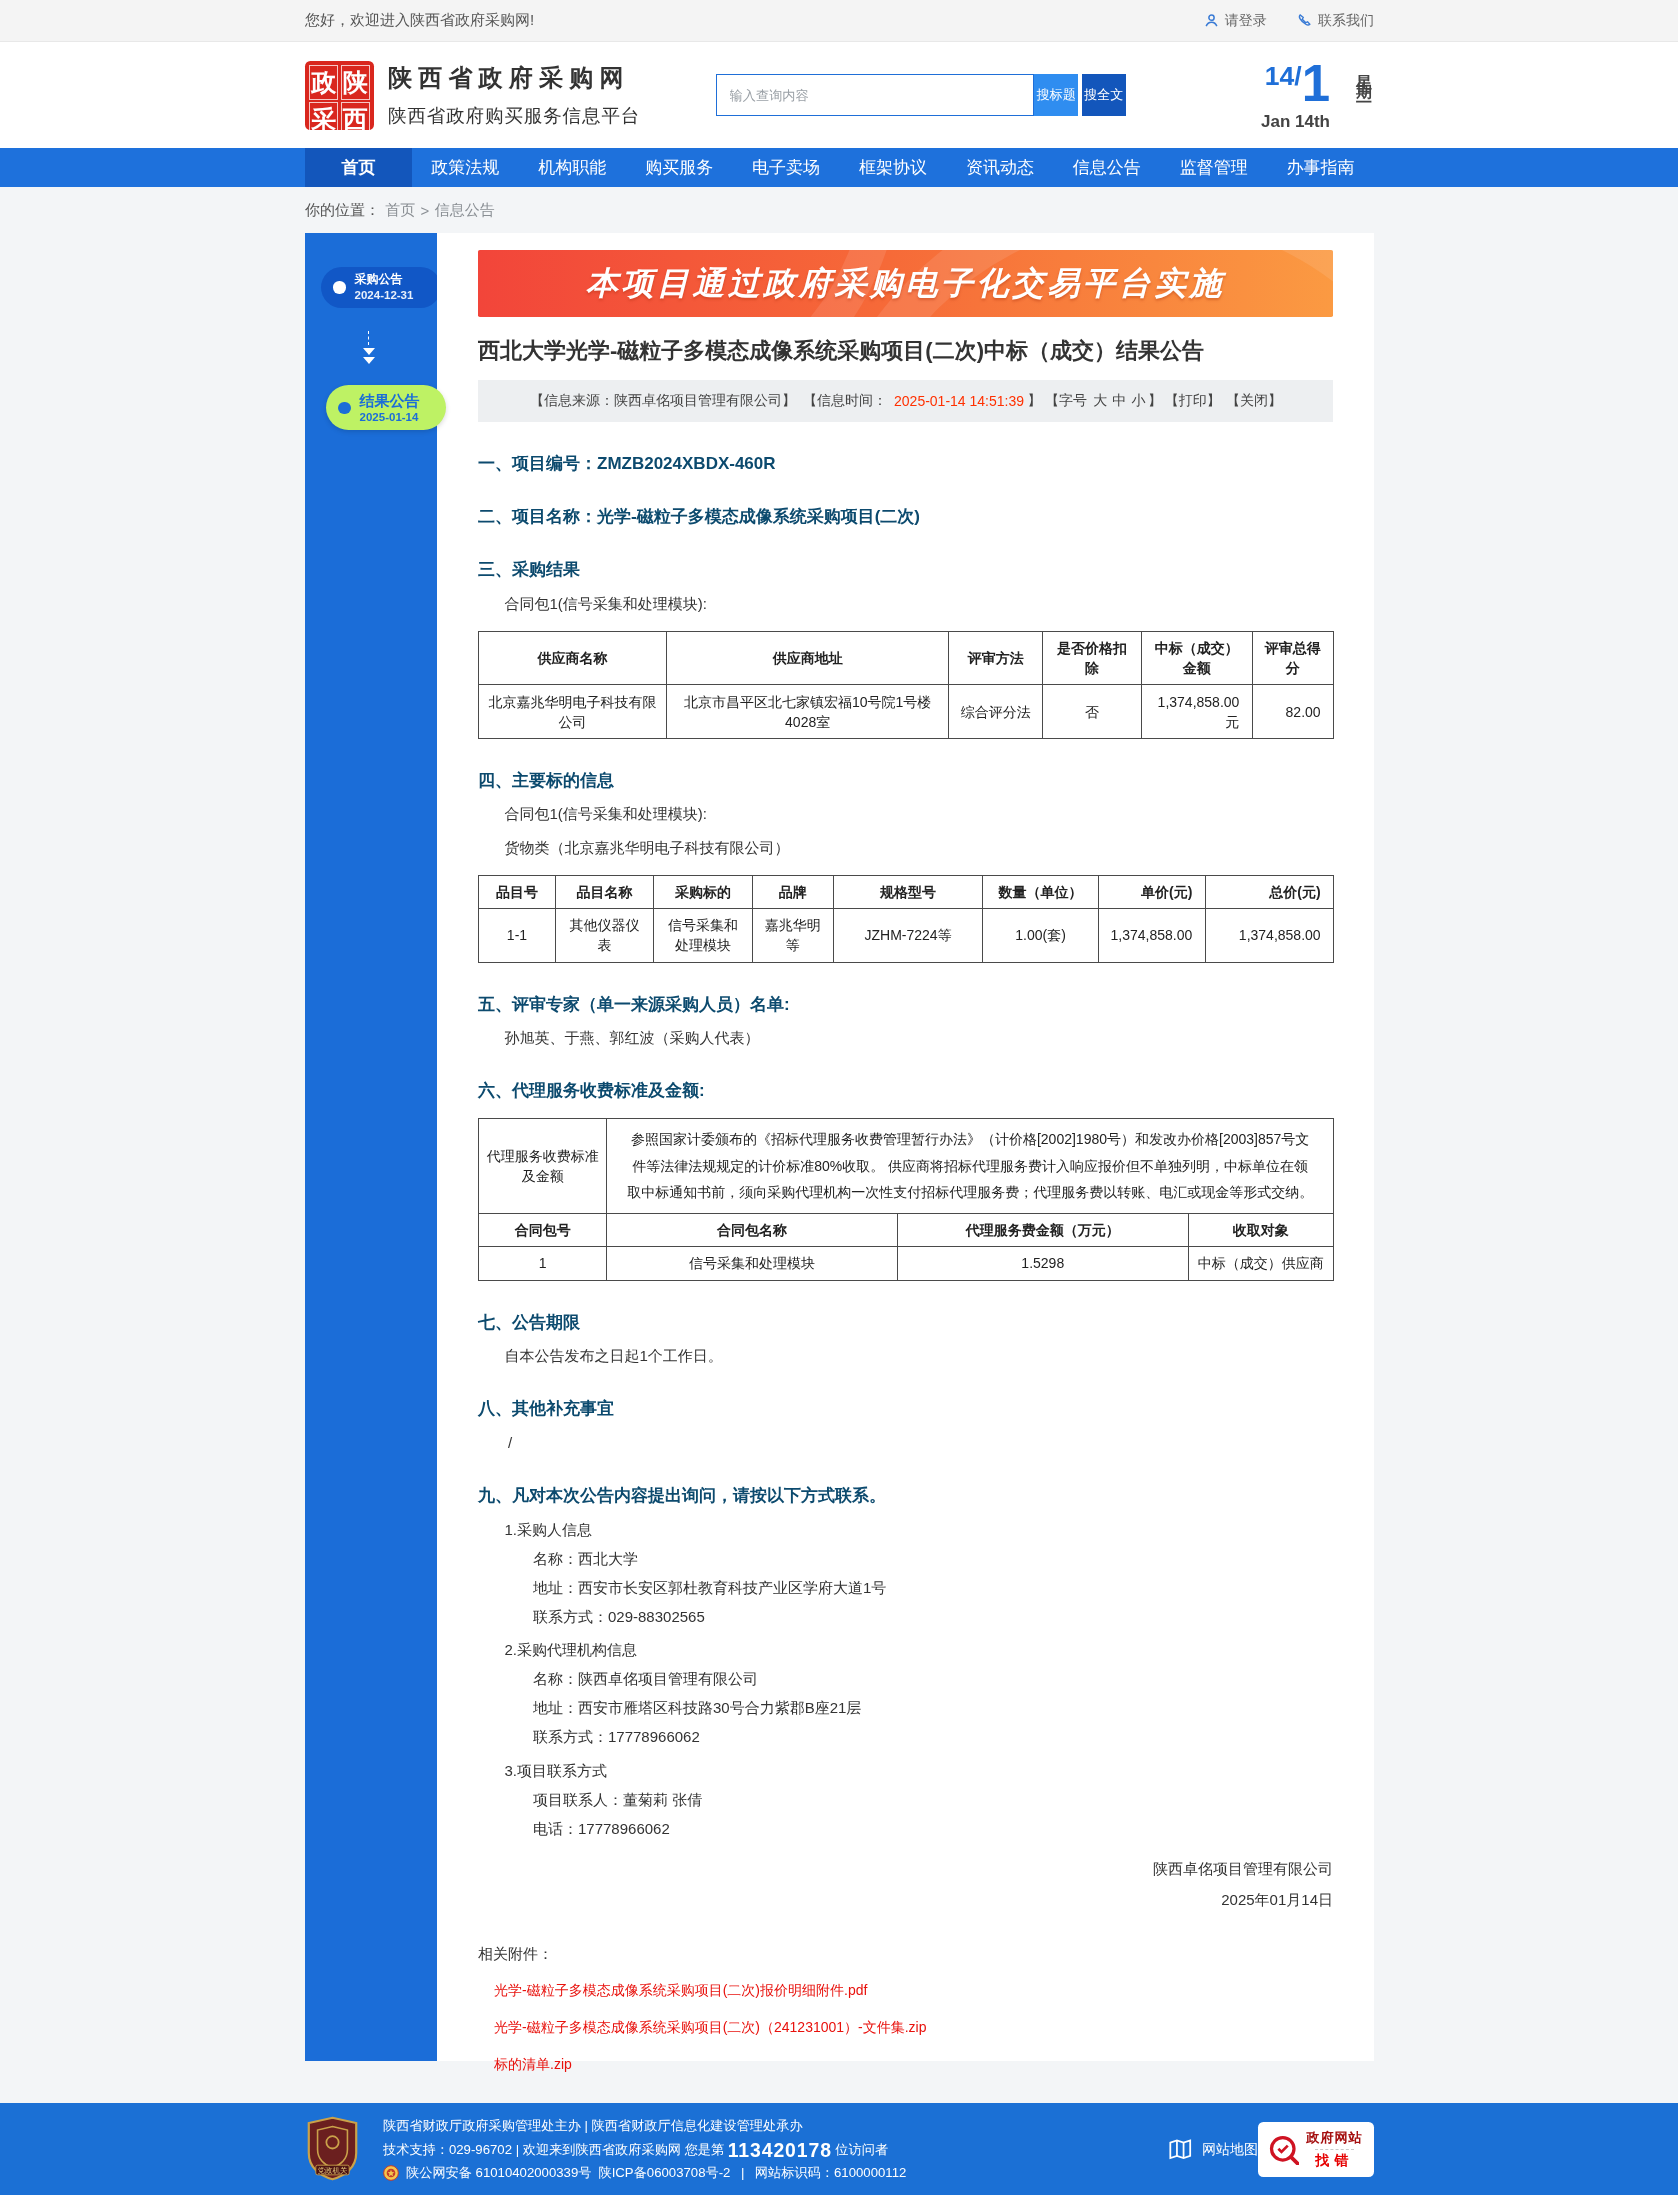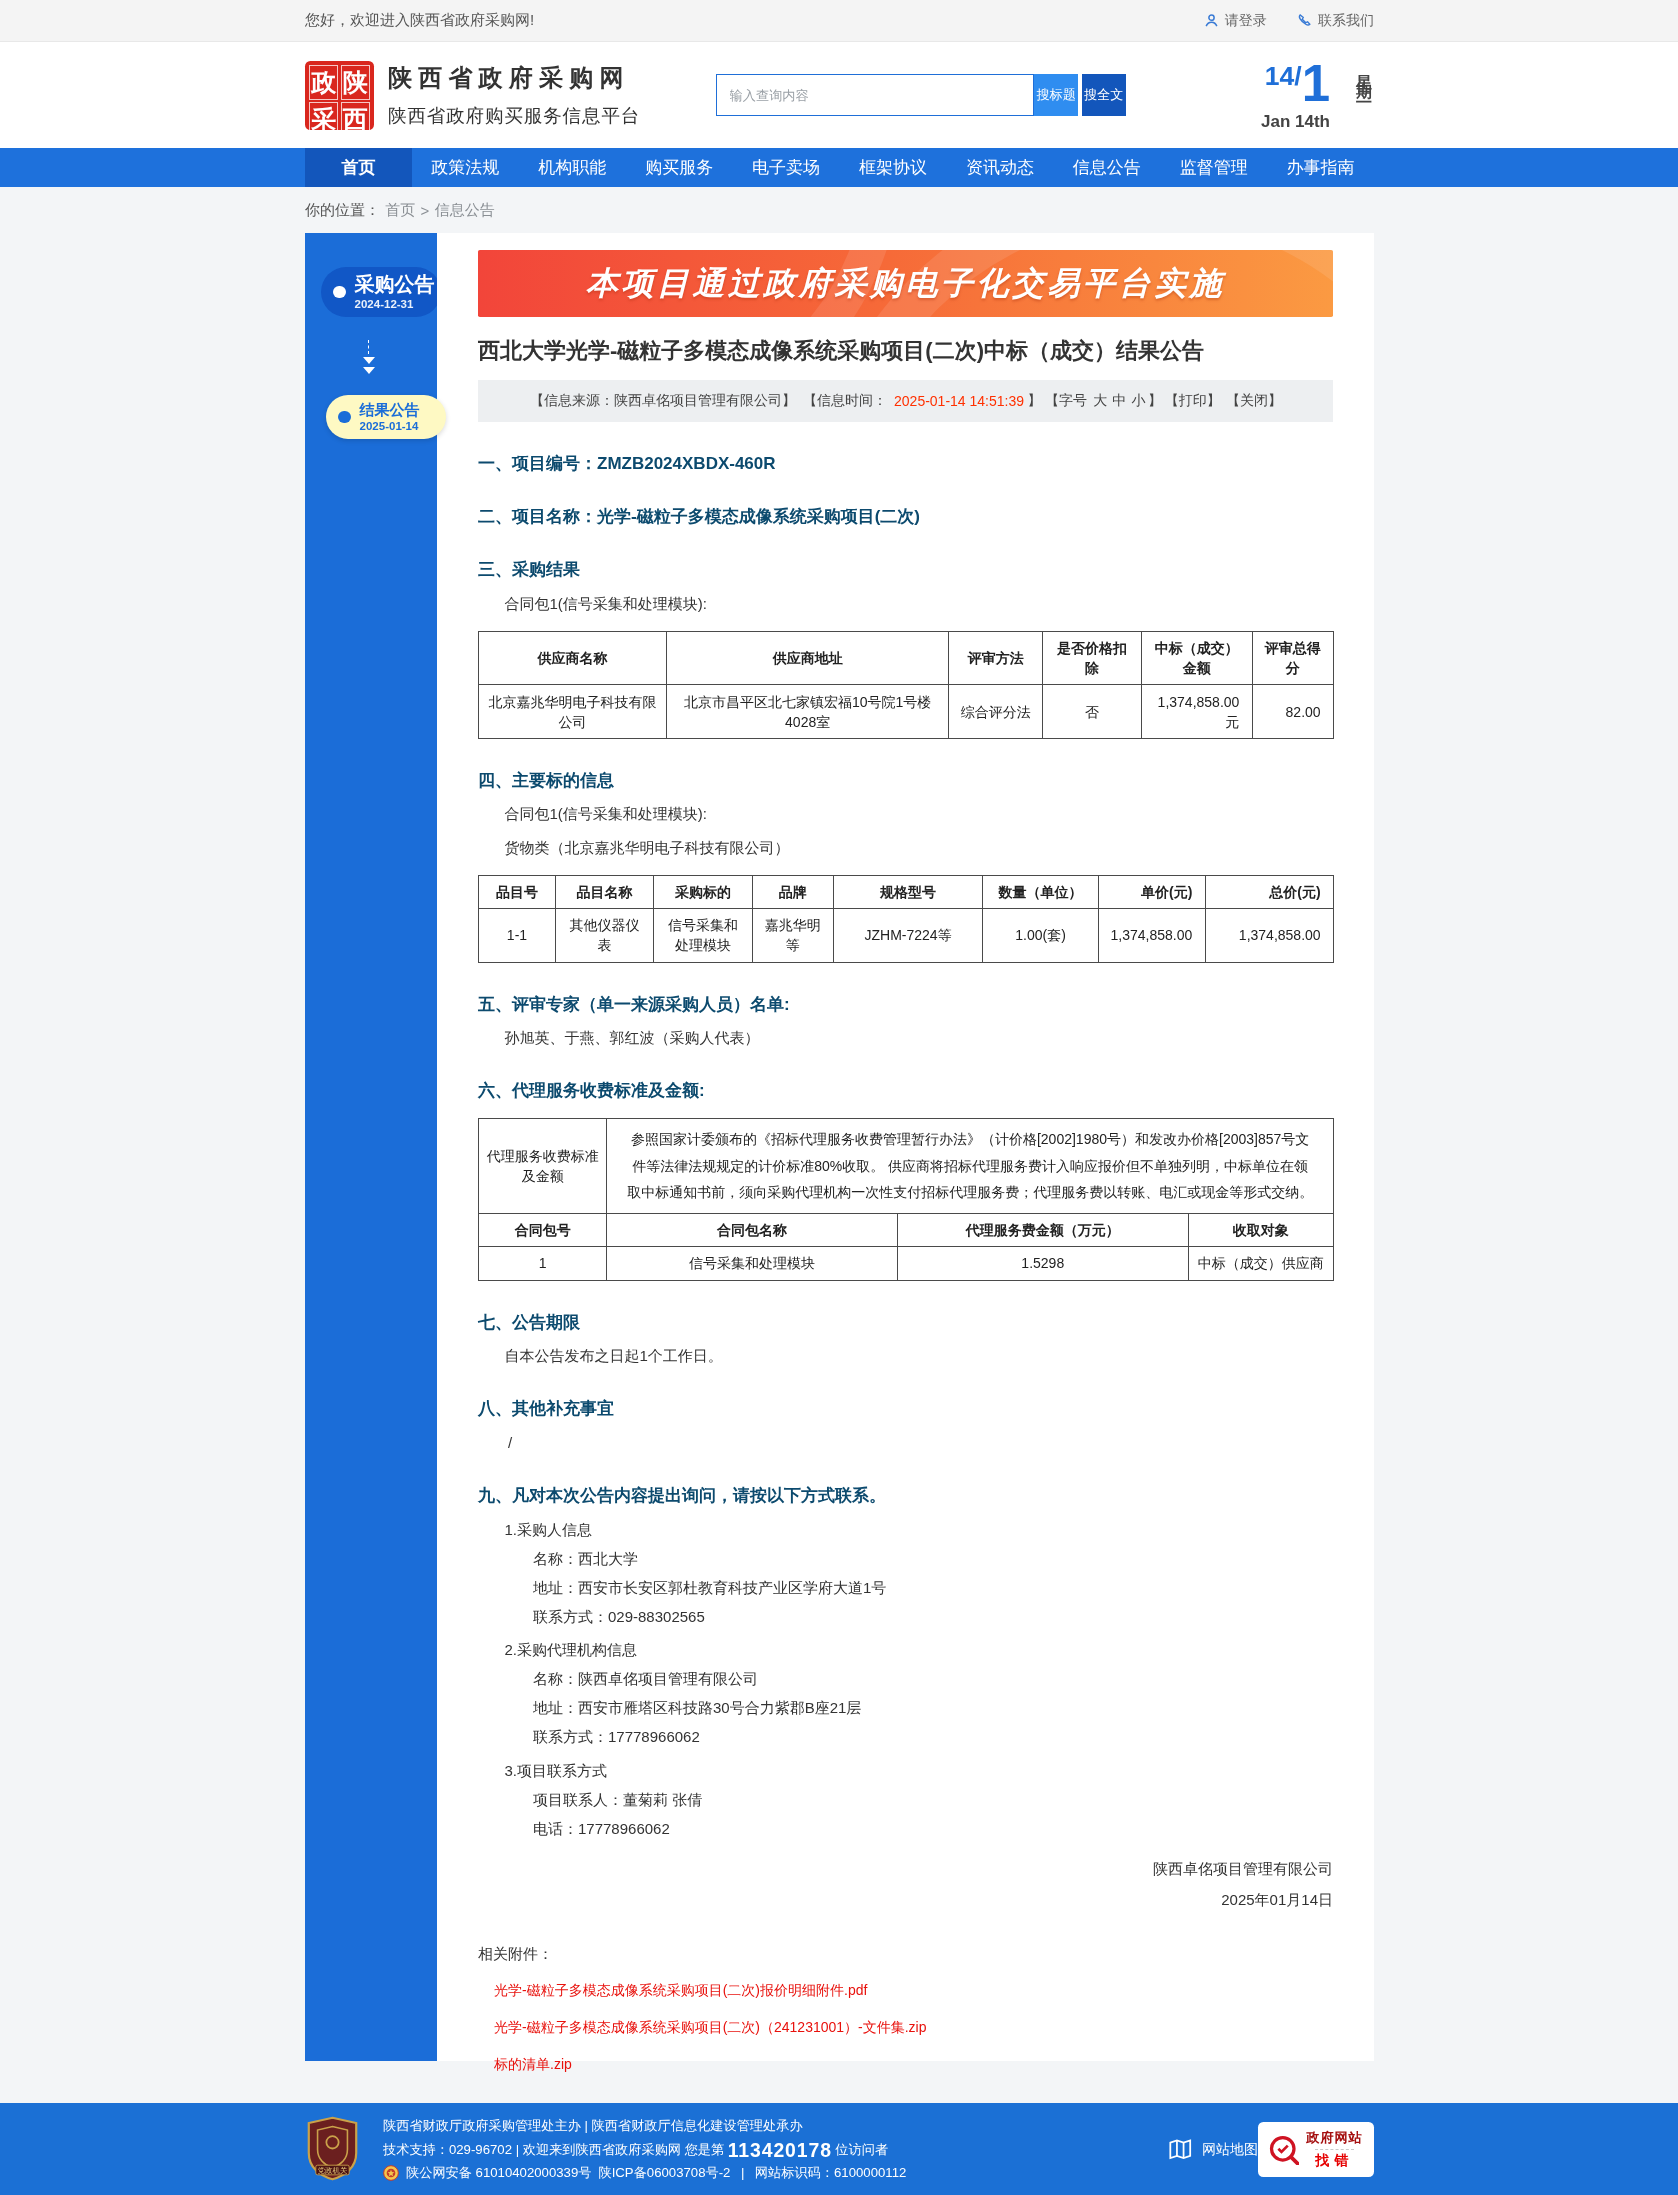--- a/index.html
+++ b/index.html
@@ -49,26 +49,26 @@
   .breadcrumb .container { height:100%; display:flex; align-items:center; font-size:15px; color:#555; gap:5.3px; }
   .breadcrumb a { color:#8a8f94; text-decoration:none; cursor:pointer; }
   .crumb-sep { color:#8a8f94; }
 
   .main-inner { display:flex; align-items:stretch; height:1828px; }
 
   
   .sidebar { width:132px; background:#1b6dd8; padding-top:34px; flex-shrink:0; }
   .pill { display:flex; align-items:center; border-radius:25px; padding:6.2px 0 6.2px 12.4px; cursor:pointer; }
   .pill-blue { background:#1157c6; margin-left:16px; width:120px; }
-  .pill-white { background:#fef9c3; margin-left:21px; width:120px; margin-top:21px; position:relative; z-index:2; box-shadow:0 1.8px 5.3px rgba(0,0,0,.15); }
+  .pill-white { background:#bef264; margin-left:21px; width:120px; margin-top:21px; position:relative; z-index:2; box-shadow:0 1.8px 5.3px rgba(0,0,0,.15); }
   .pill .dot { width:12.4px; height:12.4px; border-radius:50%; flex-shrink:0; }
   .pill-blue .dot { background:#fff; }
   .pill-white .dot { background:#1b6dd8; }
   .pill-text { margin-left:8.8px; line-height:1.15; }
-  .pill-blue .pt { color:#fff; font-size:20px; font-weight:bold; }
+  .pill-blue .pt { color:#fff; font-size:12px; font-weight:bold; }
   .pill-blue .pd { color:#e8f0fb; font-size:11.5px; font-weight:bold; margin-top:1.8px; }
   .pill-white .pt { color:#1b6dd8; font-size:15px; font-weight:bold; }
   .pill-white .pd { color:#1b6dd8; font-size:11.5px; font-weight:bold; margin-top:1.8px; }
   .side-arrow { margin:23px 0 0 55px; width:17.6px; display:flex; flex-direction:column; align-items:center; }
   .side-arrow .dash { width:0; height:14px; border-left:1.8px dashed #fff; }
   .side-arrow .tri { width:0; height:0; border-left:6.2px solid transparent; border-right:6.2px solid transparent; border-top:7px solid #fff; margin-top:2.6px; }
 
   
   .content { flex:1; background:#fff; padding:17px 0 0 0; position:relative; }
   .banner { margin:0 41px; height:67px; border-radius:1.8px; background:linear-gradient(90deg,#f2453a 0%,#f66a38 48%,#fb9a42 100%); display:flex; align-items:center; justify-content:center; position:relative; overflow:hidden; }

